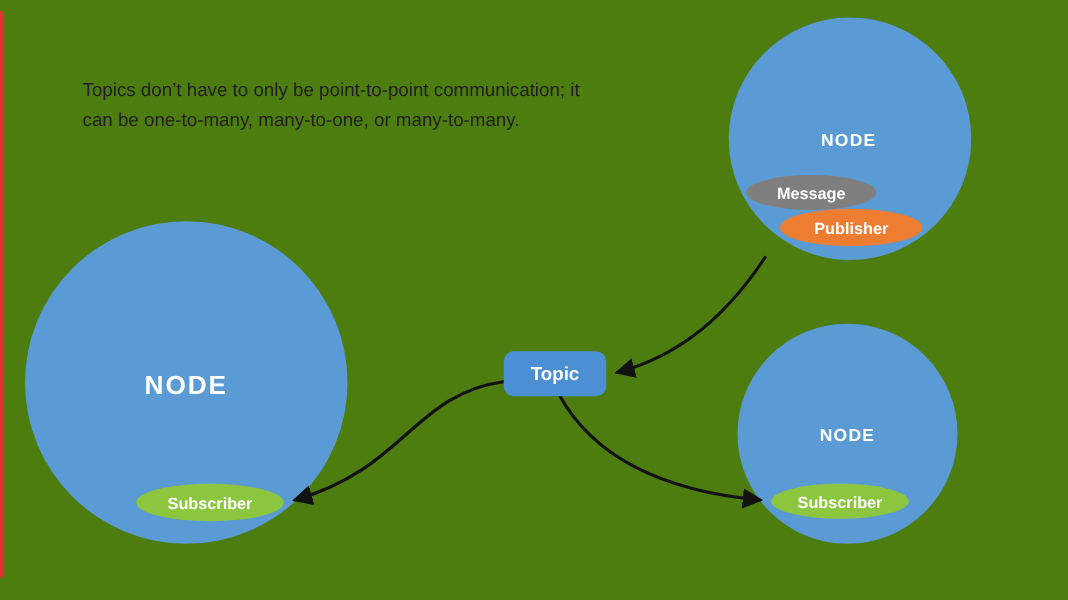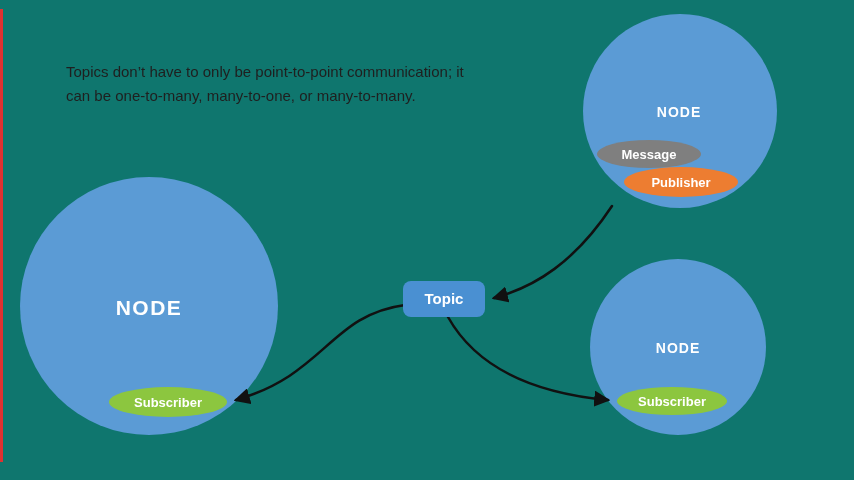--- a/index.html
+++ b/index.html
@@ -5,21 +5,21 @@
   html, body {
     margin: 0;
     padding: 0;
     background: #ffffff;
     font-family: "Liberation Sans", sans-serif;
   }
   .stage {
     position: relative;
     width: 854px;
     height: 480px;
-    background: #0f766e;
+    background: #4d7c0f;
     overflow: hidden;
   }
   svg { display: block; }
   text {
     font-family: "Liberation Sans", sans-serif;
   }
   .caption {
     font-size: 15px;
     fill: #1f1f1f;
     text-anchor: start;

